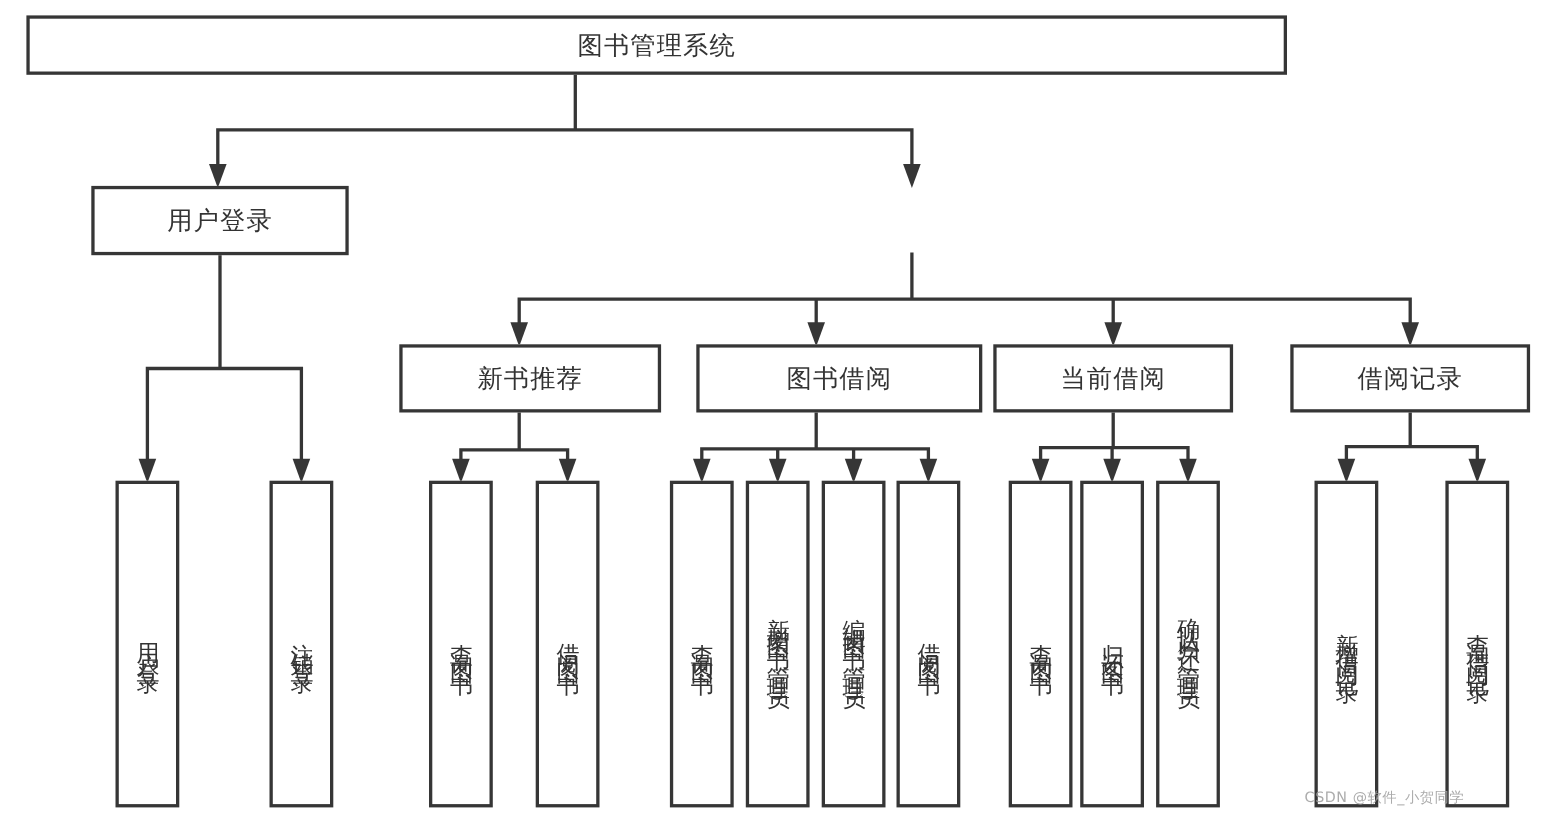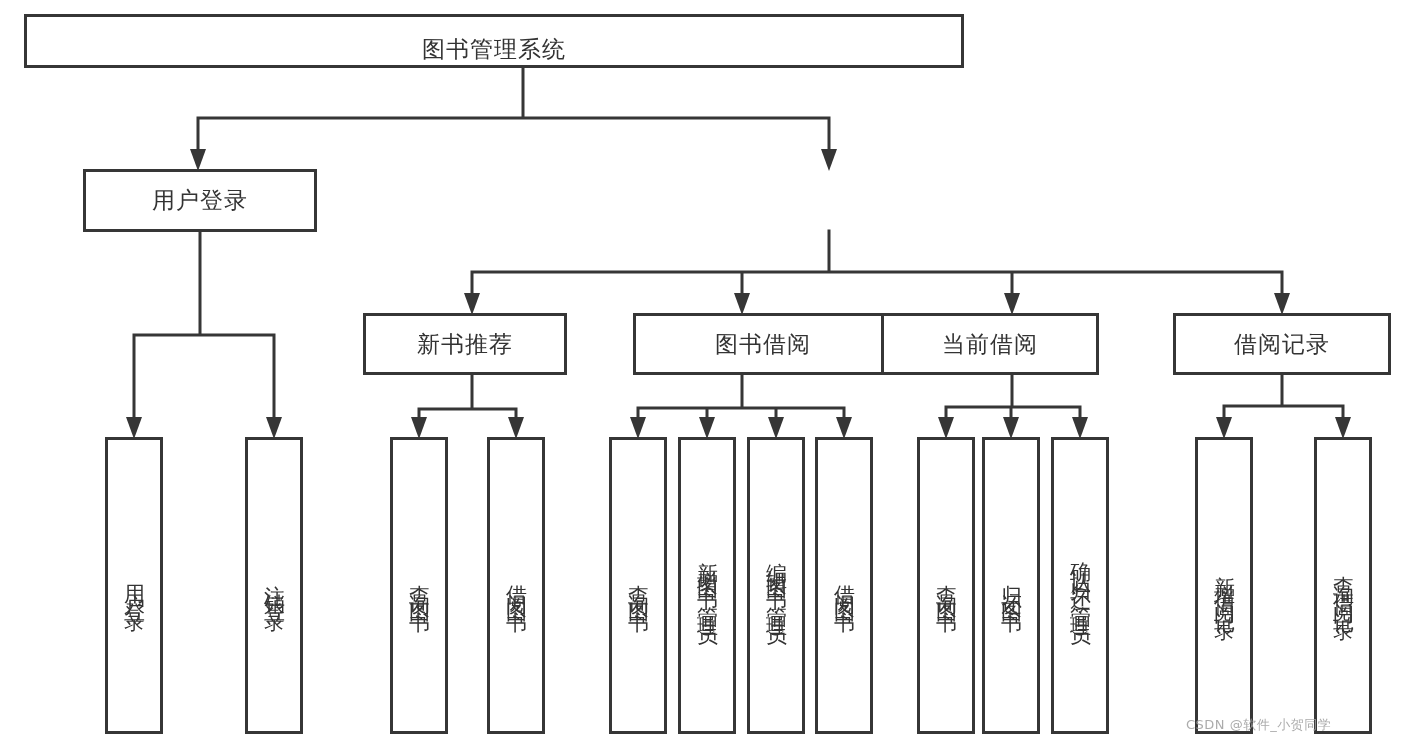--- a/index.html
+++ b/index.html
@@ -97,35 +97,35 @@
         <polygon points="1003,417 1019,417 1011,439" class="chead"></polygon>
         <polygon points="1072,417 1088,417 1080,439" class="chead"></polygon>
       </g>
       <g>
         <path d="M1282 374 L1282 406 M1224 406 L1343 406 M1224 406 L1224 423 M1343 406 L1343 423" class="cline"></path>
         <polygon points="1216,417 1232,417 1224,439" class="chead"></polygon>
         <polygon points="1335,417 1351,417 1343,439" class="chead"></polygon>
       </g>
     </svg>
 
-  <div class="box hbox" style="left:24px;top:14px;width:940px;height:54px;align-items:flex-end;">
+  <div class="box hbox" style="left:24px;top:14px;width:1146px;height:54px;">
     <span>图书管理系统</span>
   </div>
 
   <div class="box hbox" style="left:83px;top:169px;width:234px;height:63px;">
     <span>用户登录</span>
   </div>
 
-  <div class="box hbox" style="left:363px;top:313px;width:204px;height:62px;">
+  <div class="box hbox" style="left:363px;top:313px;width:238px;height:62px;">
     <span>新书推荐</span>
   </div>
   <div class="box hbox" style="left:633px;top:313px;width:260px;height:62px;">
     <span>图书借阅</span>
   </div>
-  <div class="box hbox" style="left:881px;top:313px;width:218px;height:62px;">
+  <div class="box hbox" style="left:903px;top:313px;width:218px;height:62px;">
     <span>当前借阅</span>
   </div>
   <div class="box hbox" style="left:1173px;top:313px;width:218px;height:62px;">
     <span>借阅记录</span>
   </div>
 
   <div class="box vbox" style="left:105px;top:437px;width:58px;height:297px;">
     <span>用户登录</span>
   </div>
   <div class="box vbox" style="left:245px;top:437px;width:58px;height:297px;">

